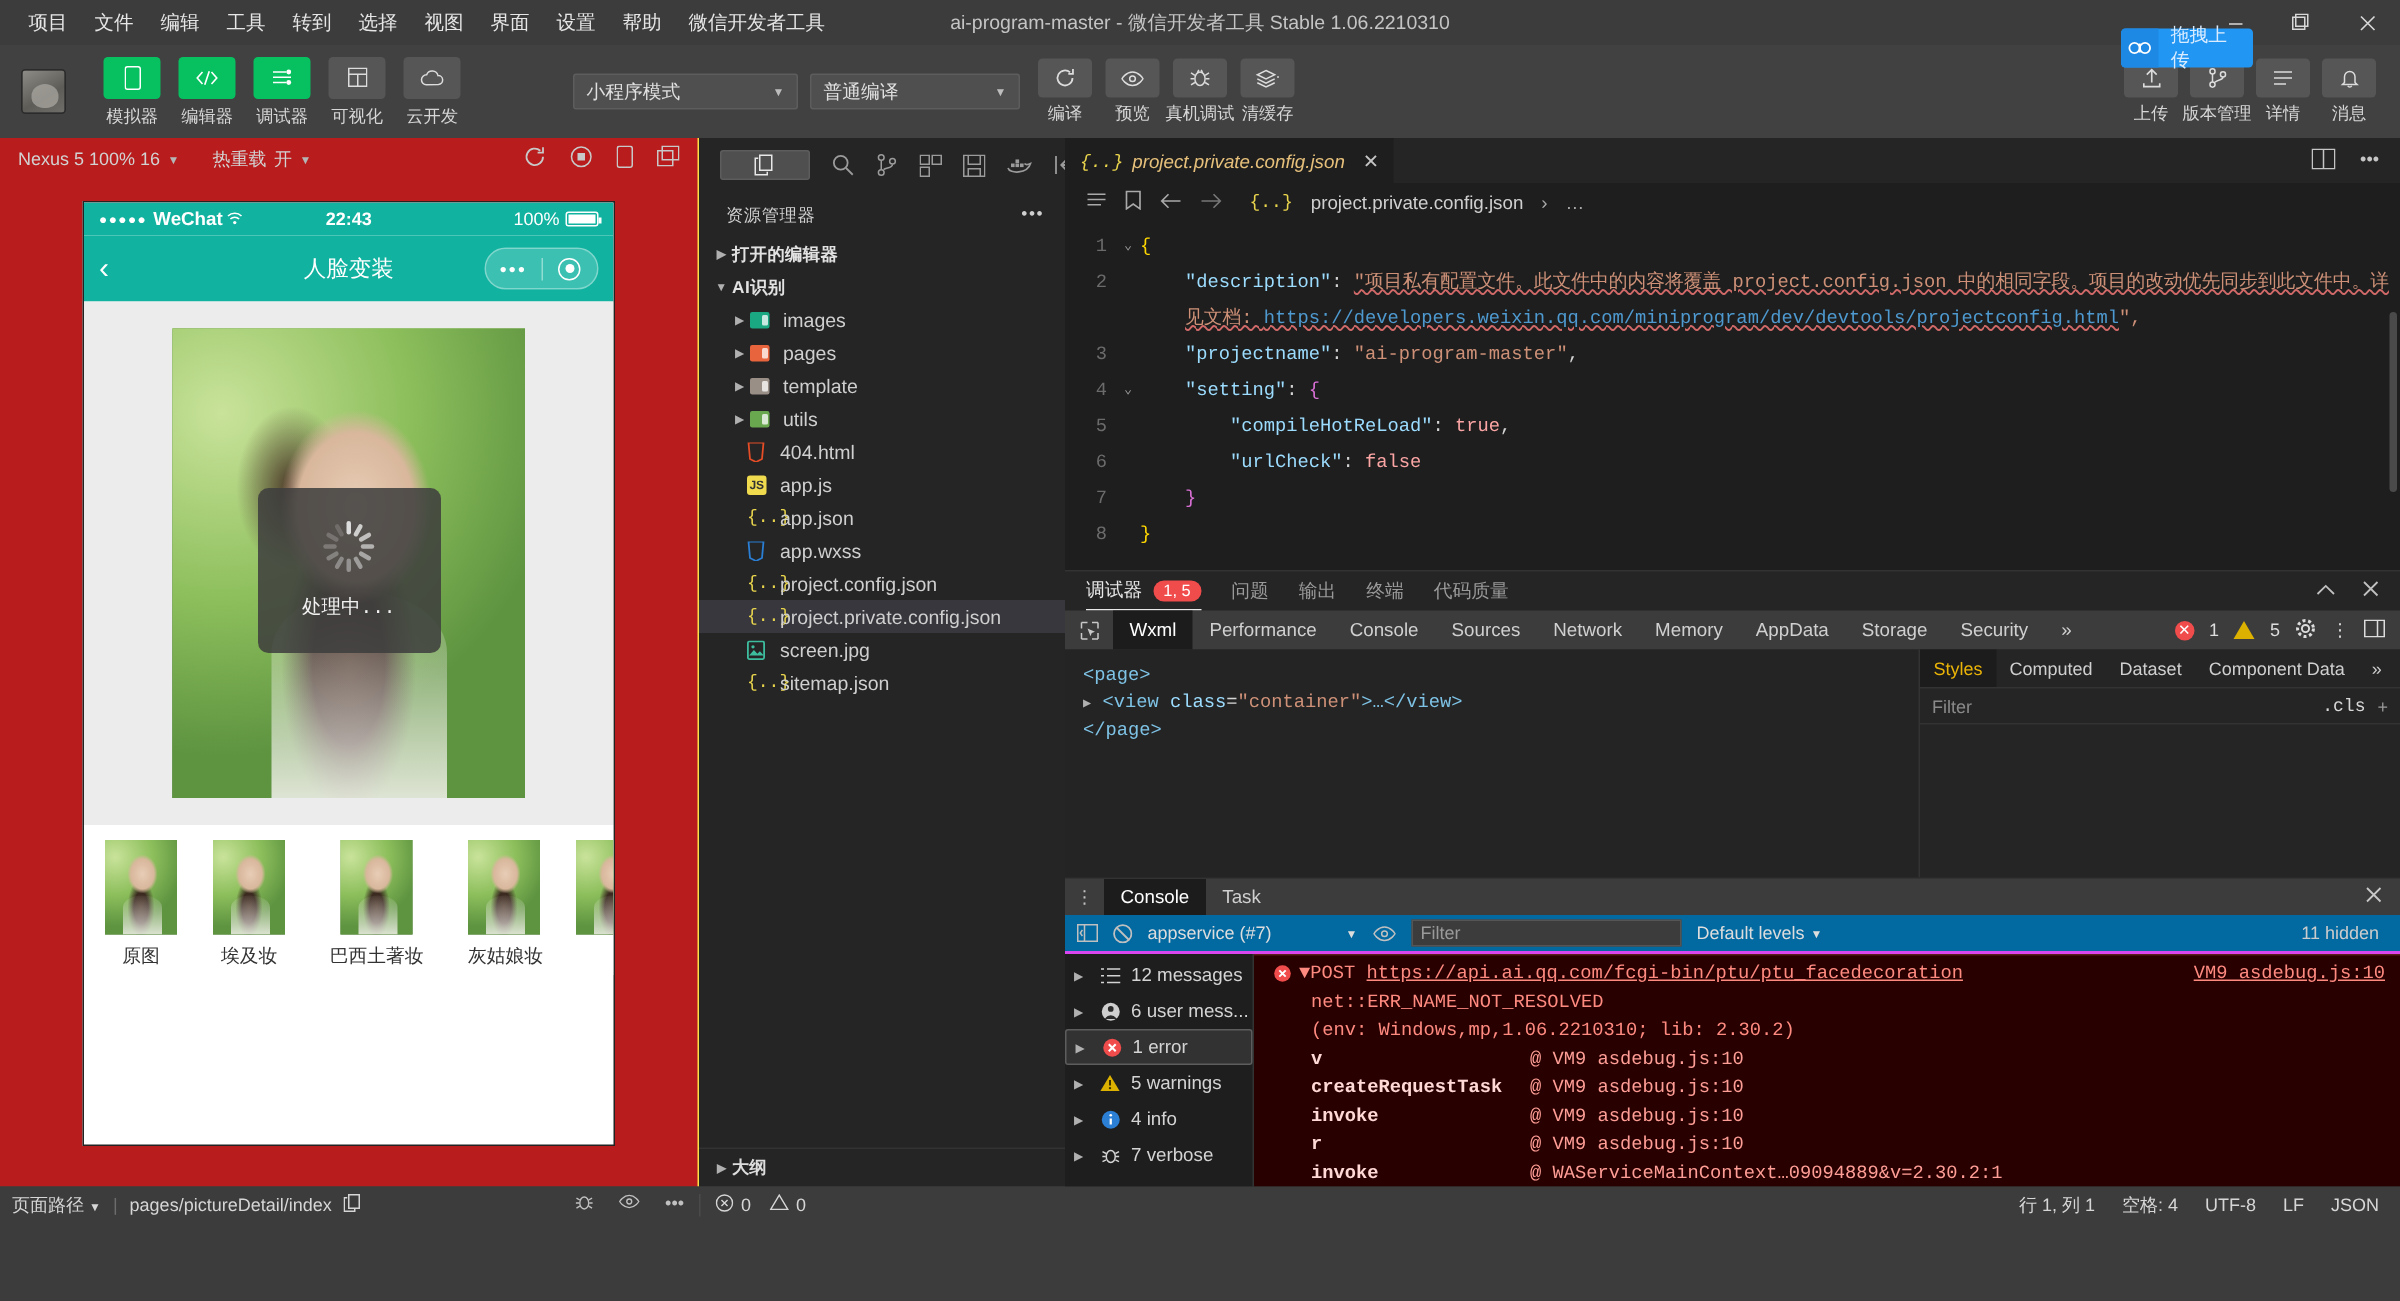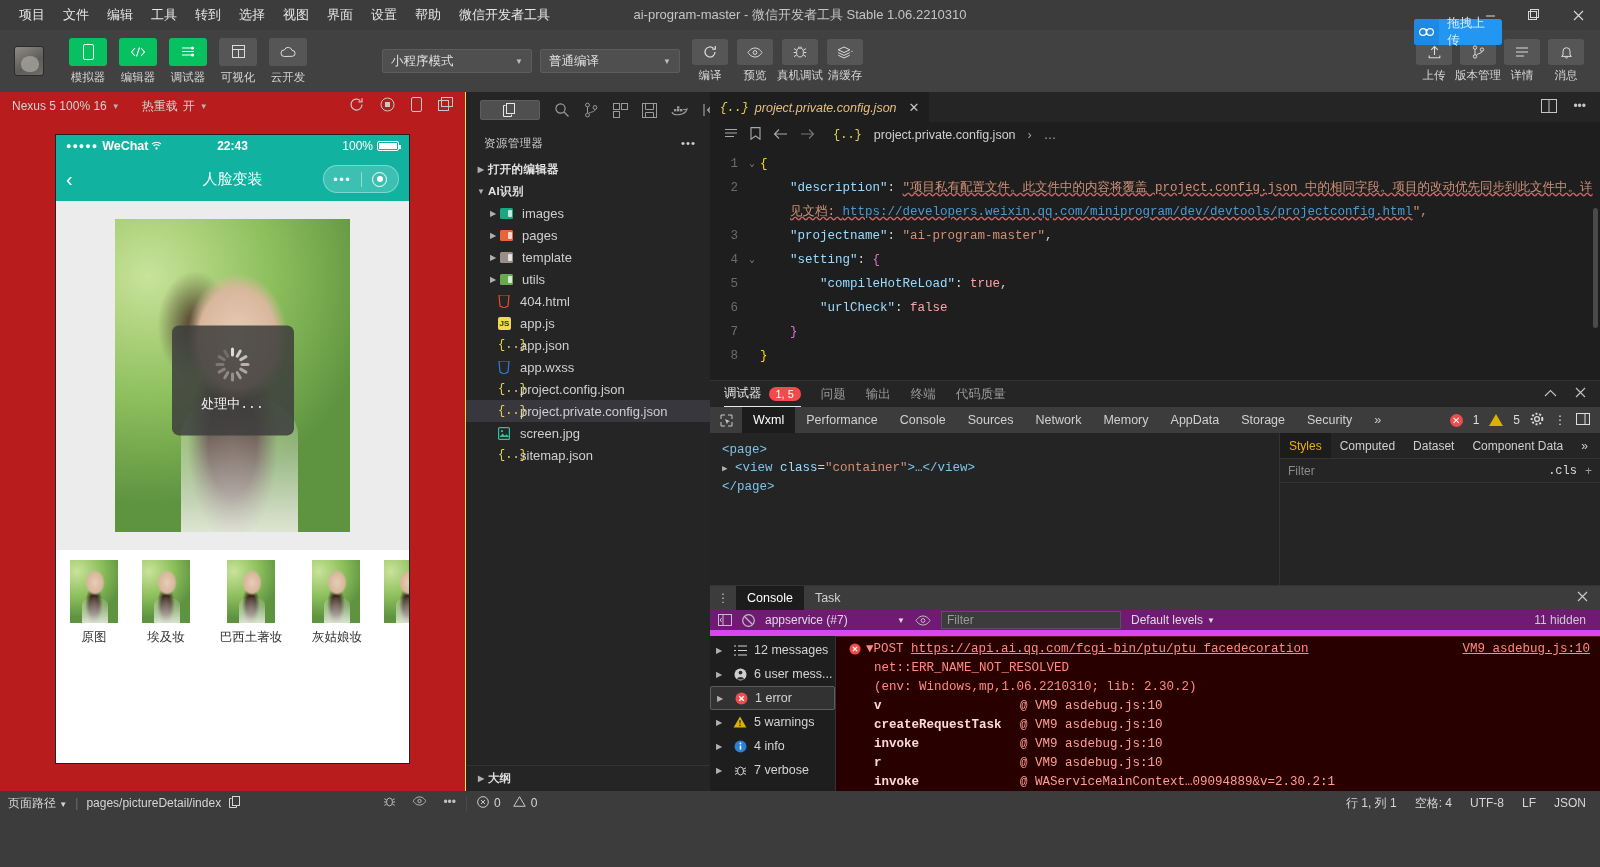--- a/index.html
+++ b/index.html
@@ -251,21 +251,21 @@
   .sp-filter .f { flex: 1; color: #8a8a8a; font-size: 12px; }
   .sp-filter .cls { color: #d8d8d8; font-family: "Liberation Mono", monospace; font-size: 12px; }
 
   
   .cons { height: 206px; flex: 0 0 206px; background: #1e1e1e; display: flex; flex-direction: column; border-top: 1px solid #333; }
   .cons-tabs { height: 24px; background: #3c3c3c; display: flex; align-items: center; }
   .cons-tabs .kebab { width: 26px; text-align: center; color: #c0c0c0; }
   .ct { padding: 0 11px; height: 24px; display: flex; align-items: center; font-size: 12.5px; color: #d0d0d0; }
   .ct.on { background: #1c1c1c; color: #fff; }
   .cons-tabs .closeX { margin-left: auto; padding-right: 12px; color: #c8c8c8; }
-  .cons-bar { height: 26px; background: #701a75; display: flex; align-items: center; gap: 10px; padding: 0 8px; border-bottom: 6px solid #d946ef; }
+  .cons-bar { height: 26px; background: #0369a1; display: flex; align-items: center; gap: 10px; padding: 0 8px; border-bottom: 2px solid #d946ef; }
   .cb-ico { color: #c0c0c0; display:flex; align-items:center; }
   .ctx-sel { display: flex; align-items: center; width: 140px; font-size: 12px; color: #ddd; }
   .ctx-sel .caret { margin-left: auto; font-size: 8px; }
   .filter-box { width: 180px; height: 18px; background: #3c3c3c; border: 1px solid #555; color: #9a9a9a; font-size: 12px; padding: 0 5px; display:flex; align-items:center;}
   .levels { font-size: 12px; color: #ddd; display:flex; align-items:center; gap:4px;}
   .cons-bar .hidden-n { margin-left: auto; font-size: 12px; color: #ccc; padding-right: 6px;}
   .cons-body { flex: 1; display: flex; min-height: 0; }
   .msg-side { width: 126px; background: #1e1e1e; border-right: 1px solid #333; padding-top: 2px; }
   .msg-row { height: 24px; display: flex; align-items: center; gap: 6px; padding-left: 6px; font-size: 12.5px; color: #d4d4d4; }
   .msg-row.sel { background: #323232; }

